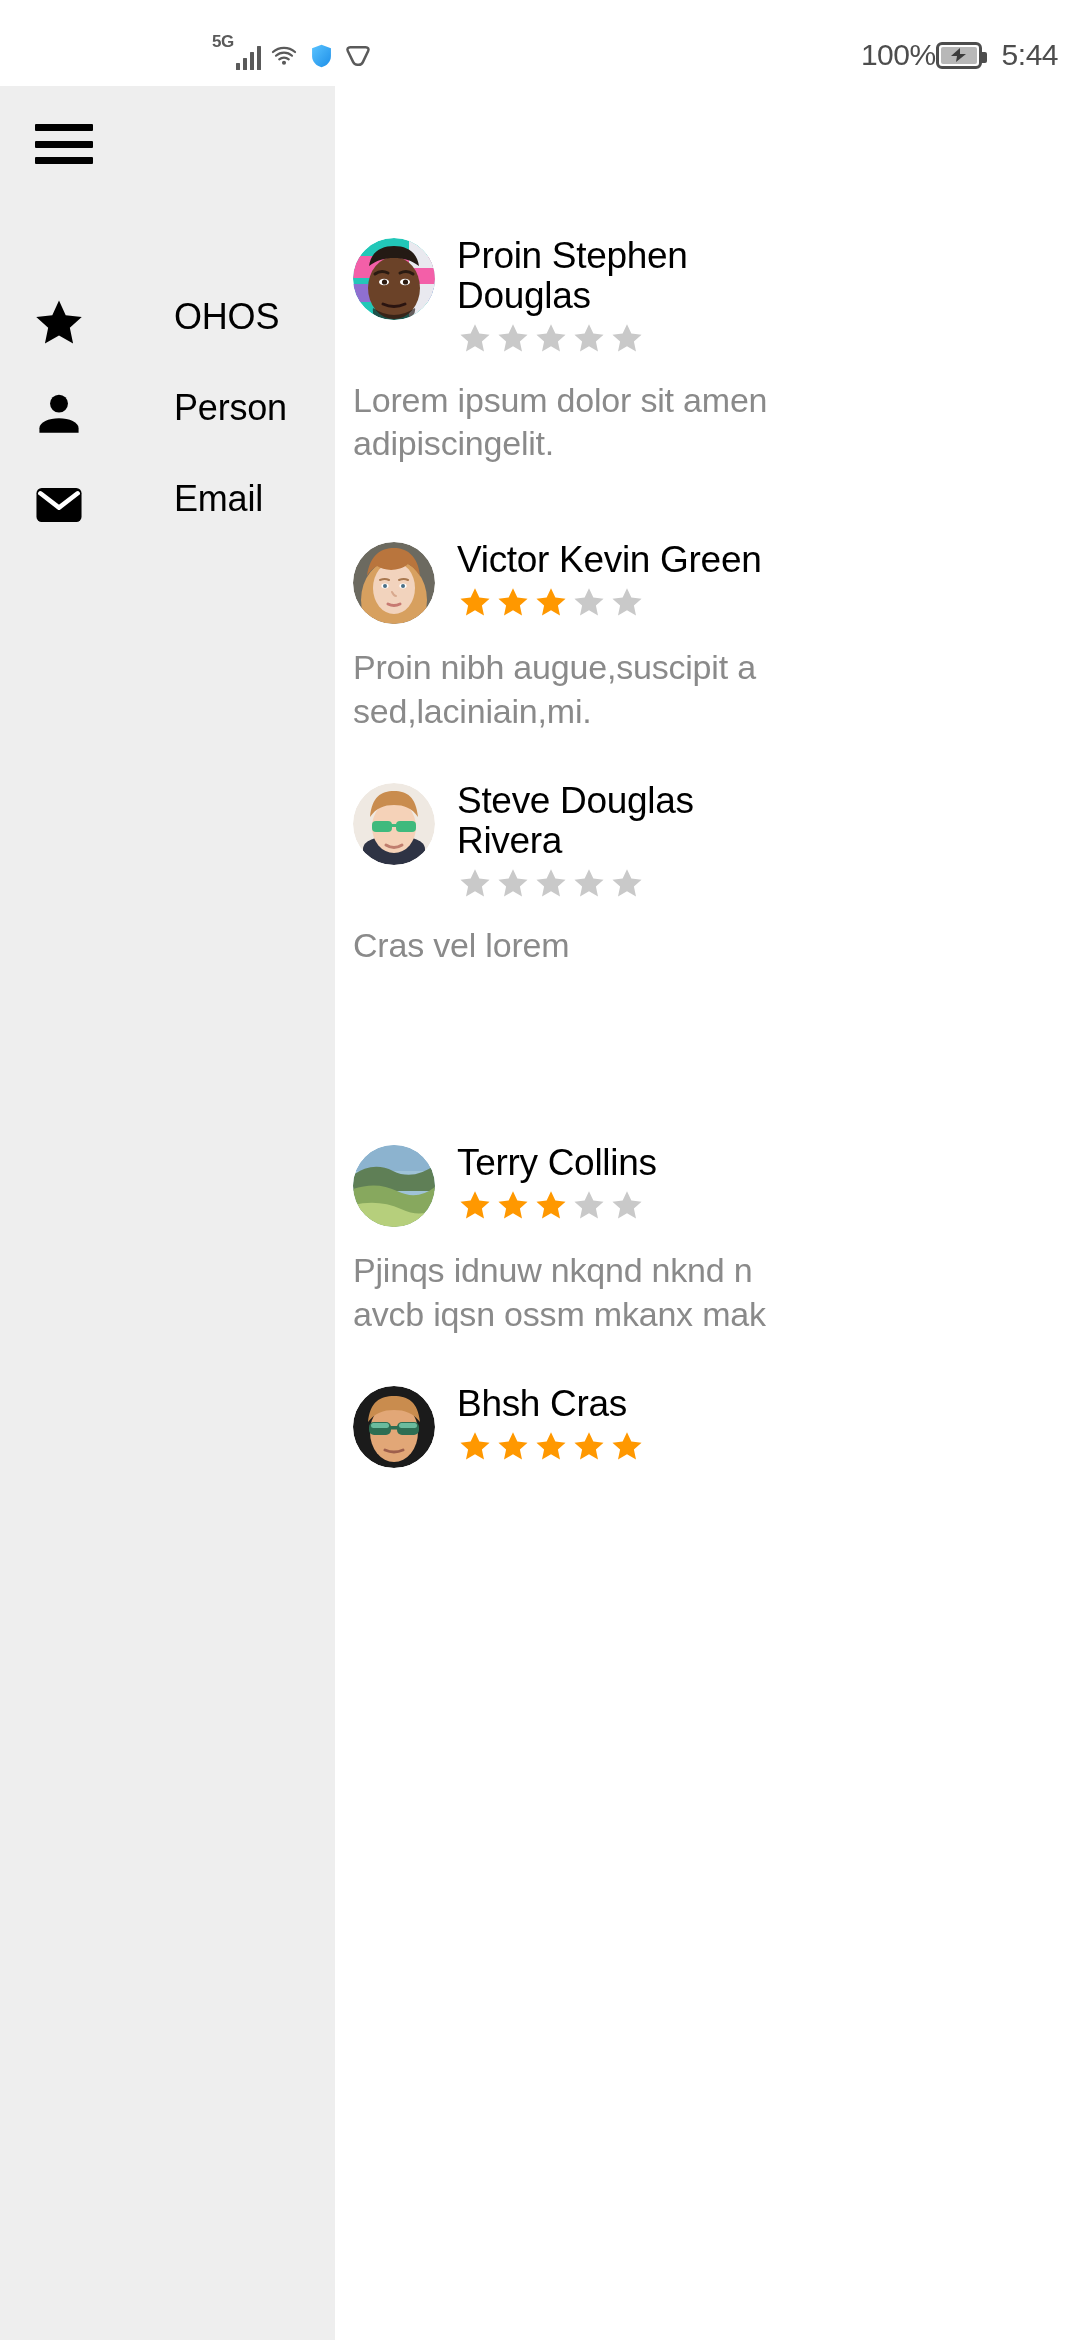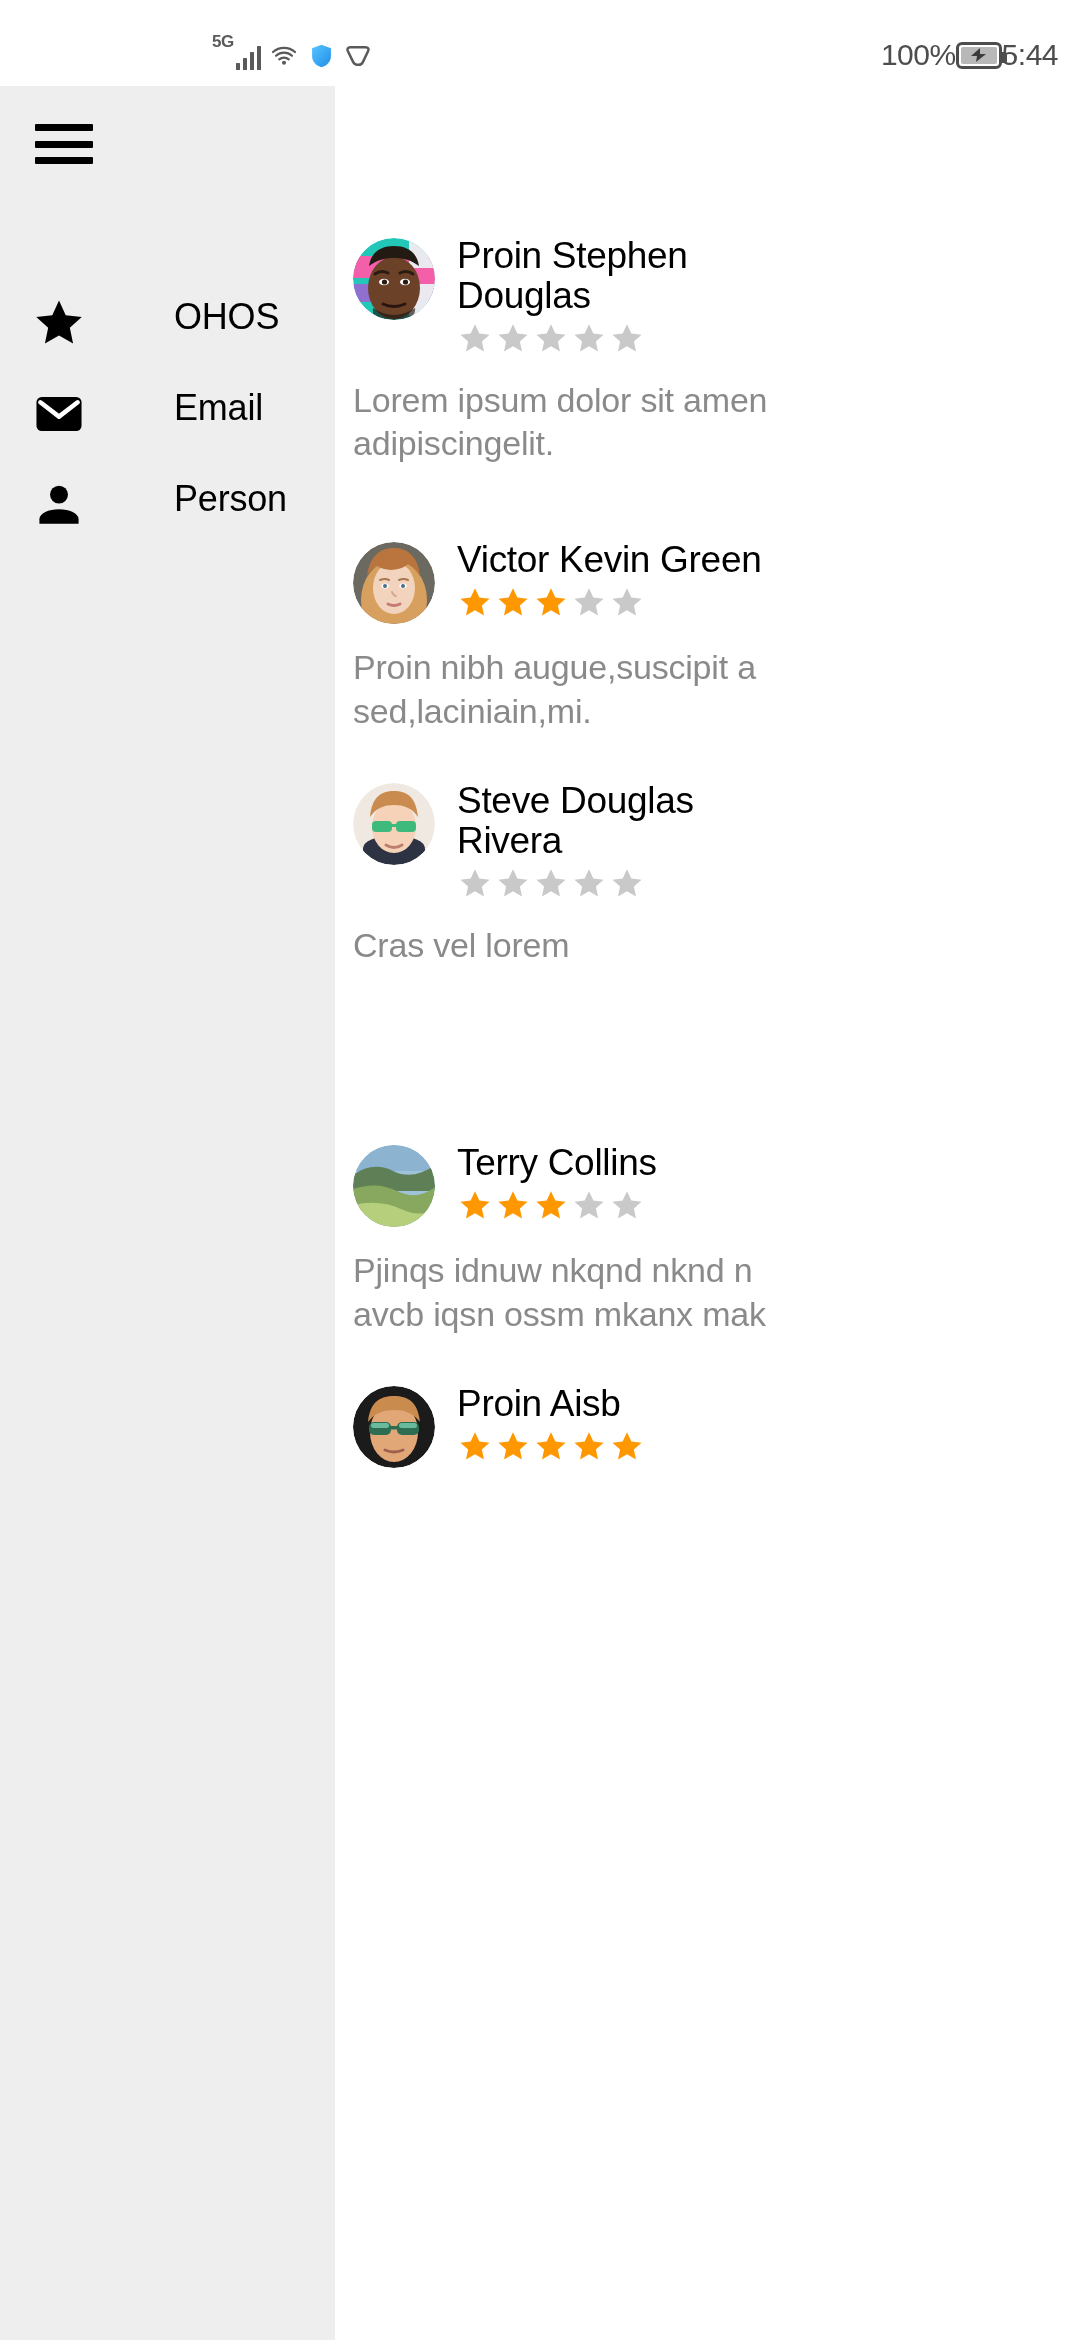--- a/index.html
+++ b/index.html
@@ -62,21 +62,21 @@
     border: 3px solid #4d4d4d; border-radius: 6px;
     display: flex; align-items: center; justify-content: center;
   }
   .batt::after {
     content: ""; position: absolute; right: -8px; top: 7px;
     width: 5px; height: 11px; background: #4d4d4d; border-radius: 0 2px 2px 0;
   }
   .batt-fill { position: absolute; inset: 2px; background: #b8b8b8; border-radius: 2px; }
   .batt svg { position: relative; z-index: 2; }
   .clock {
-    font-size: 30px; color: #4d4d4d; letter-spacing: -0.5px; margin-left: 0;
+    font-size: 30px; color: #4d4d4d; letter-spacing: -0.5px; margin-left: 20px;
   }
 
   
   #content {
     flex: 1 1 auto;
     display: flex;
     min-height: 0;
     position: relative;
     background: #ffffff;
   }
@@ -229,36 +229,36 @@
           <span class="nav-icon">
             <svg width="54" height="52" viewBox="0 0 24 24">
                 <path fill="#000" d="M12 1.6l3.1 6.8 7.4.8-5.5 5 1.5 7.3L12 17.8 5.5 21.5 7 14.2 1.5 9.2l7.4-.8z"></path>
               </svg>
           </span>
           <span class="nav-label">OHOS</span>
         </div>
 
         <div class="nav-item">
           <span class="nav-icon">
+            <svg width="50" height="52" viewBox="0 0 24 24">
+              <circle cx="12" cy="7" r="4.3" fill="#000"></circle>
+              <path d="M2.6 21v-2.2C2.6 15.9 7 14 12 14s9.4 1.9 9.4 4.8V21z" fill="#000"></path>
+            </svg>
+          </span>
+          <span class="nav-label">Person</span>
+        </div>
+
+        <div class="nav-item">
+          <span class="nav-icon">
             <svg width="52" height="52" viewBox="0 0 24 24">
               <rect x="1.6" y="4.2" width="20.8" height="15.6" rx="2.4" fill="#000"></rect>
               <path d="M3.4 6.6 L12 13.2 L20.6 6.6" fill="none" stroke="#fff" stroke-width="2.1" stroke-linejoin="round" stroke-linecap="round"></path>
             </svg>
           </span>
           <span class="nav-label">Email</span>
-        </div>
-
-        <div class="nav-item">
-          <span class="nav-icon">
-            <svg width="50" height="52" viewBox="0 0 24 24">
-              <circle cx="12" cy="7" r="4.3" fill="#000"></circle>
-              <path d="M2.6 21v-2.2C2.6 15.9 7 14 12 14s9.4 1.9 9.4 4.8V21z" fill="#000"></path>
-            </svg>
-          </span>
-          <span class="nav-label">Person</span>
         </div>
 
 
       </div>
     </div>
 
     <div id="reviews">
 
       <div class="review" style="top:148px;">
         <div class="review-head">
@@ -477,21 +477,21 @@
                 <rect x="16" y="36" width="22" height="13" rx="5" fill="#2d6e53"></rect>
                 <rect x="44" y="36" width="22" height="13" rx="5" fill="#2d6e53"></rect>
                 <rect x="37" y="40" width="8" height="3.5" fill="#2d6e53"></rect>
                 <rect x="18" y="37" width="18" height="5" rx="2.5" fill="#7fd6b5" opacity=".75"></rect>
                 <rect x="46" y="37" width="18" height="5" rx="2.5" fill="#7fd6b5" opacity=".75"></rect>
                 <path d="M32 64q9 4 18 0" stroke="#9e5f4c" stroke-width="3" fill="none" stroke-linecap="round"></path>
               </g>
             </svg>
           </span>
           <div class="head-text">
-            <div class="review-name">Proin Aisb</div>
+            <div class="review-name">Bhsh Cras</div>
             <div class="stars">
               <svg class="star" viewBox="0 0 24 24">
                   <path fill="#FF9800" d="M12 2.2l2.9 6.2 6.8.7-5.1 4.6 1.4 6.7L12 16.9 6 20.4l1.4-6.7-5.1-4.6 6.8-.7z"></path>
                 </svg>
               <svg class="star" viewBox="0 0 24 24">
                   <path fill="#FF9800" d="M12 2.2l2.9 6.2 6.8.7-5.1 4.6 1.4 6.7L12 16.9 6 20.4l1.4-6.7-5.1-4.6 6.8-.7z"></path>
                 </svg>
               <svg class="star" viewBox="0 0 24 24">
                   <path fill="#FF9800" d="M12 2.2l2.9 6.2 6.8.7-5.1 4.6 1.4 6.7L12 16.9 6 20.4l1.4-6.7-5.1-4.6 6.8-.7z"></path>
                 </svg>

